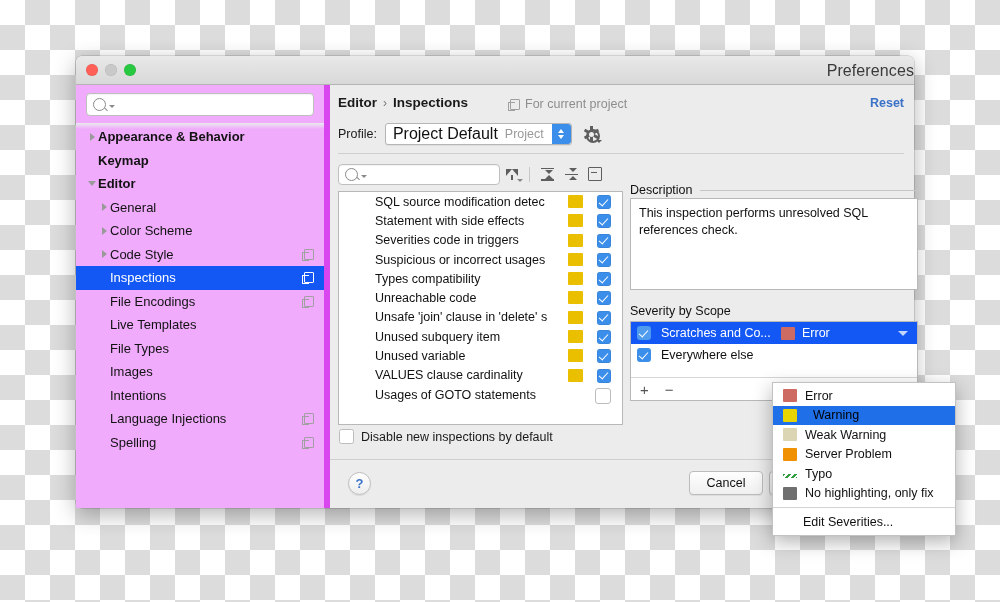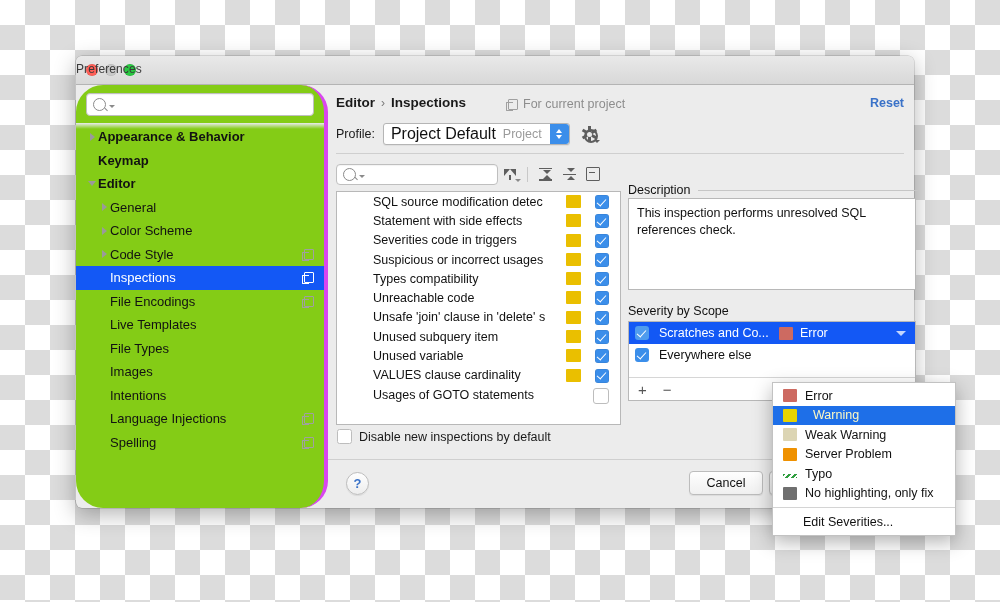--- a/index.html
+++ b/index.html
@@ -17,35 +17,35 @@
     position:absolute;left:76px;top:56px;width:838px;height:452px;
     background:#ececec;border-radius:6px;overflow:visible;
     box-shadow:0 6px 22px rgba(0,0,0,.30),0 0 0 .5px rgba(0,0,0,.22);
   }
   .titlebar{
     position:relative;height:28px;
     background:linear-gradient(to bottom,#e9e9e9,#d8d8d8);
     border-bottom:1px solid #b4b4b4;border-radius:6px 6px 0 0;
   }
   .title{
-    position:absolute;left:0;right:0;top:6px;text-align:left;
-    font-size:12px;color:#3a3a3a;letter-spacing:.1px;
+    position:absolute;left:0;right:0;top:6px;text-align:right;
+    font-size:16px;color:#3a3a3a;letter-spacing:.1px;
   }
   .lights{position:absolute;left:10px;top:8px;display:flex;gap:7px;}
   .lt{width:12px;height:12px;border-radius:50%;}
   .lt.r{background:#ff5f57;box-shadow:inset 0 0 0 .5px rgba(0,0,0,.12);}
   .lt.y{background:#c9c9c9;box-shadow:inset 0 0 0 .5px rgba(0,0,0,.10);}
   .lt.g{background:#28c840;box-shadow:inset 0 0 0 .5px rgba(0,0,0,.12);}
 
   .body{position:absolute;left:0;top:29px;right:0;bottom:0;display:flex;}
 
   
   .sidebar{
-    width:248px;background:#84cc16;border-right:4px solid #d946ef;
-    position:relative;overflow:hidden;border-radius:27px;
+    width:248px;background:#f0abfc;border-right:6px solid #d946ef;
+    position:relative;overflow:hidden;
   }
   .sb-search-wrap{padding:8px 10px 5px 10px;}
   .sb-search{
     height:21px;background:#fff;border:1px solid #bfbfbf;border-radius:4px;
     display:flex;align-items:center;padding:0 6px;
     box-shadow:inset 0 1px 1px rgba(0,0,0,.05);
   }
   .mag{width:11px;height:11px;border:1.4px solid #8a8a8a;border-radius:50%;position:relative;flex:none;}
   .mag:after{content:"";position:absolute;width:4px;height:1.4px;background:#8a8a8a;
     right:-3px;bottom:0px;transform:rotate(45deg);}
@@ -173,21 +173,21 @@
   .sevfoot{position:absolute;left:0;right:0;bottom:0;height:22px;border-top:1px solid #d6d6d6;
     display:flex;align-items:center;padding-left:9px;gap:16px;color:#555;font-size:15px;}
   .pm{cursor:pointer;line-height:1;}
 
   
   .popup{
     position:absolute;left:772px;top:382px;width:182px;background:#fff;
     border:1px solid #c2c2c2;box-shadow:0 6px 18px rgba(0,0,0,.30);z-index:50;padding:3px 0 3px 0;
   }
   .pitem{height:19.5px;display:flex;align-items:center;gap:8px;padding-left:10px;font-size:12.5px;color:#111;}
-  .pitem.hl{background:#1e6fe8;color:#fef9c3;gap:16px;}
+  .pitem.hl{background:#1e6fe8;color:#000000;gap:16px;}
   .psw{width:14px;height:13px;border-radius:1px;flex:none;}
   .psw.err{background:#cd6a61;}
   .psw.warn{background:#e8d400;}
   .psw.weak{background:#dcd5b4;}
   .psw.server{background:#ef9100;}
   .psw.none{background:#6f6f6f;}
   .psw.typo{background:transparent;position:relative;}
   .psw.typo:after{content:"";position:absolute;left:0;bottom:2px;width:14px;height:4px;
     background:repeating-linear-gradient(135deg,#2f9e3f 0 2px,transparent 2px 4px);}
   .pdiv{height:1px;background:#d4d4d4;margin:4px 0;}

